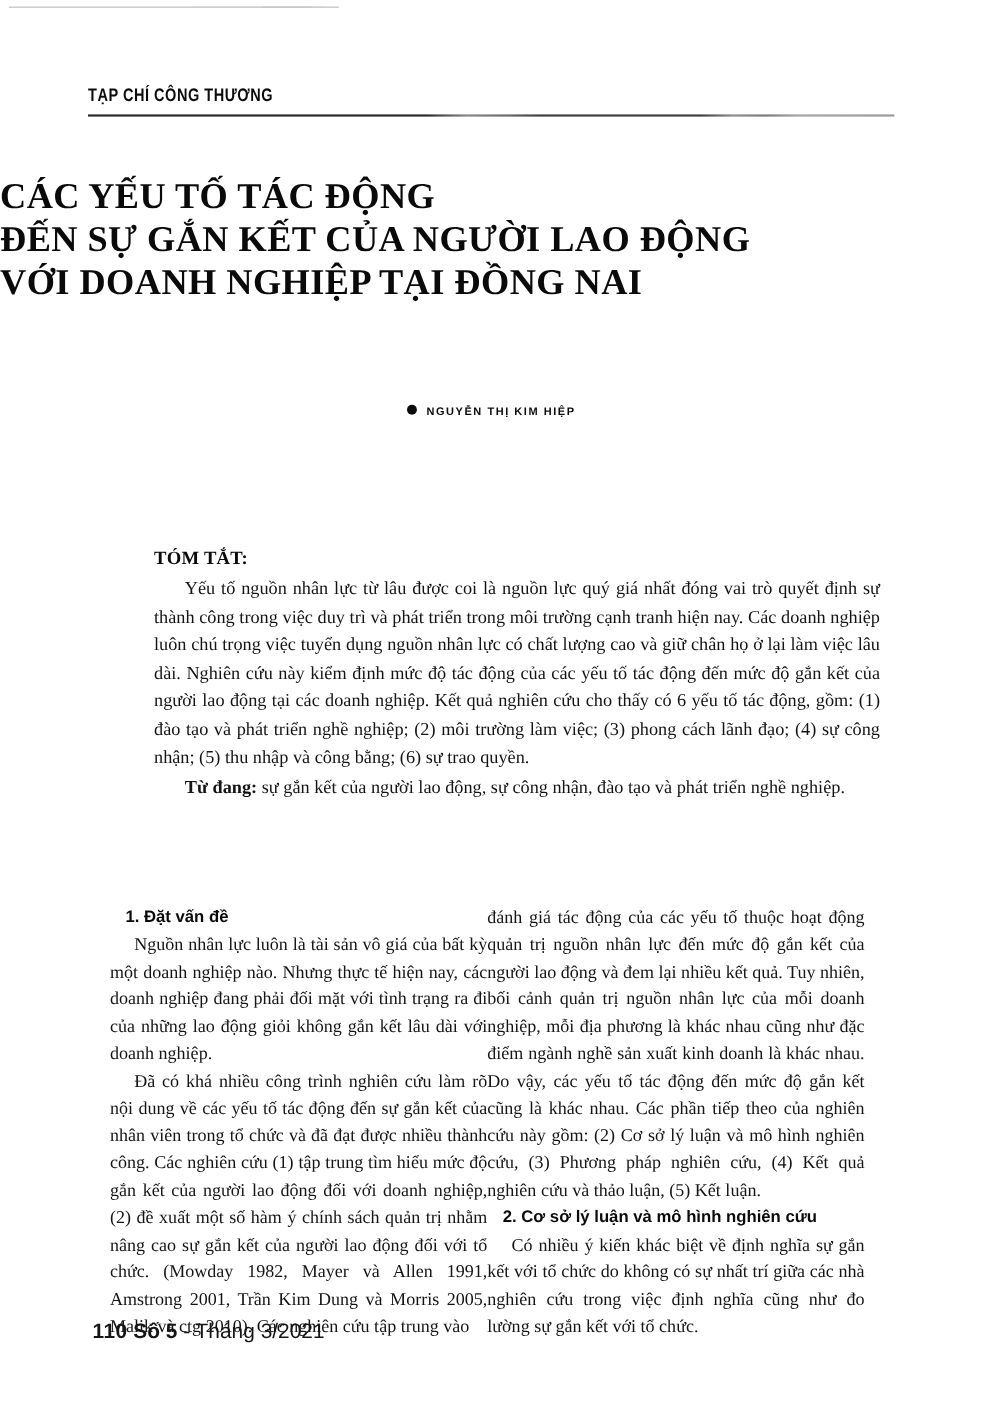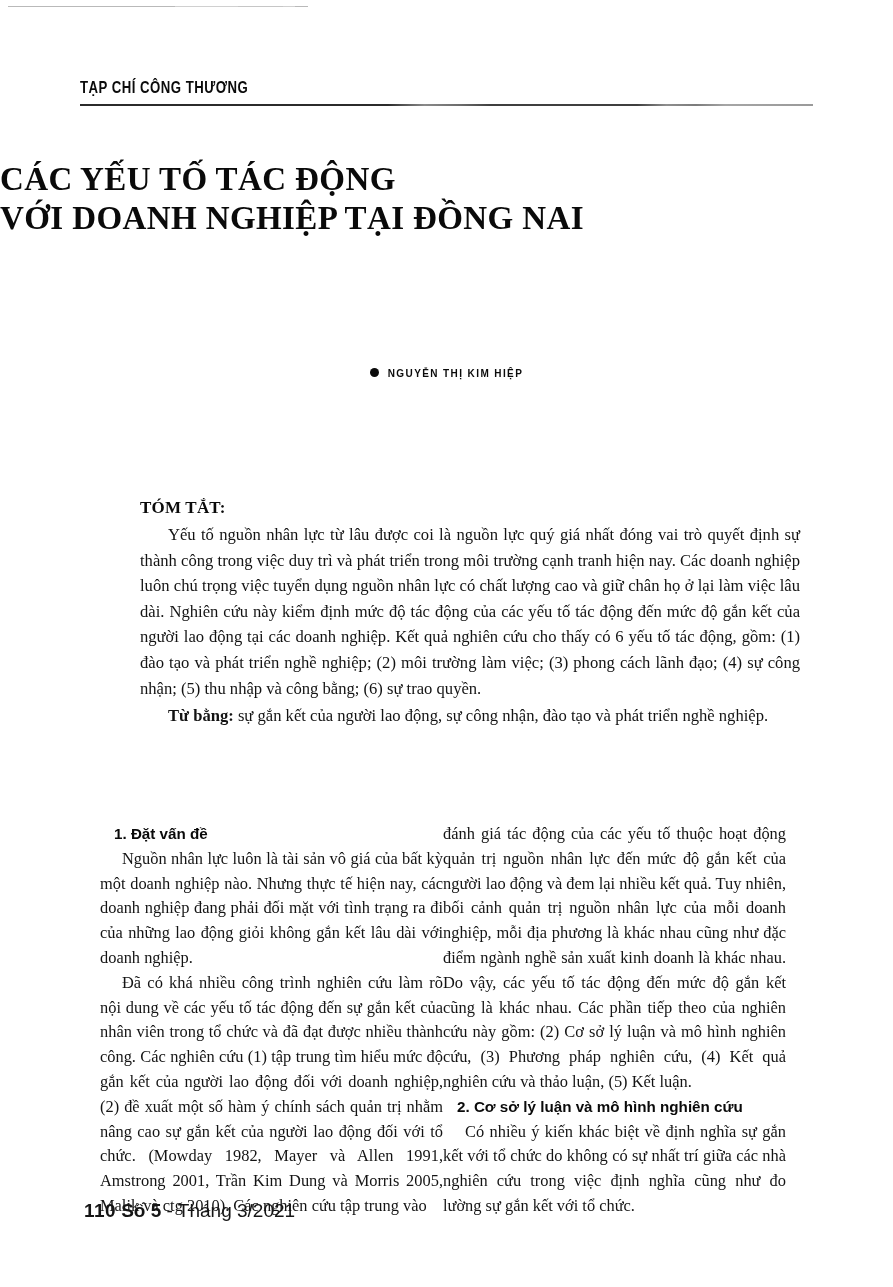--- a/index.html
+++ b/index.html
@@ -203,31 +203,32 @@
 
   <div class="scan-artifact"></div>
   <div class="scan-artifact b"></div>
   <div class="scan-artifact c"></div>
 
   <div class="running-head">TẠP CHÍ CÔNG THƯƠNG</div>
   <div class="head-rule"></div>
 
   <div class="title-block">
     <div class="title-line">CÁC YẾU TỐ TÁC ĐỘNG</div>
+    <div class="title-line">ĐẾN SỰ GẮN KẾT CỦA NGƯỜI LAO ĐỘNG</div>
     <div class="title-line">VỚI DOANH NGHIỆP TẠI ĐỒNG NAI</div>
   </div>
 
   <div class="author-line">
     <span class="author-bullet"></span><span>NGUYỄN THỊ KIM HIỆP</span>
   </div>
 
   <div class="abstract">
     <div class="abstract-heading">TÓM TẮT:</div>
     <p>Yếu tố nguồn nhân lực từ lâu được coi là nguồn lực quý giá nhất đóng vai trò quyết định sự thành công trong việc duy trì và phát triển trong môi trường cạnh tranh hiện nay. Các doanh nghiệp luôn chú trọng việc tuyển dụng nguồn nhân lực có chất lượng cao và giữ chân họ ở lại làm việc lâu dài. Nghiên cứu này kiểm định mức độ tác động của các yếu tố tác động đến mức độ gắn kết của người lao động tại các doanh nghiệp. Kết quả nghiên cứu cho thấy có 6 yếu tố tác động, gồm: (1) đào tạo và phát triển nghề nghiệp; (2) môi trường làm việc; (3) phong cách lãnh đạo; (4) sự công nhận; (5) thu nhập và công bằng; (6) sự trao quyền.</p>
-    <p class="kw"><span class="kw-label">Từ bằng:</span><span> sự gắn kết của người lao động, sự công nhận, đào tạo và phát triển nghề nghiệp.</span></p>
+    <p class="kw"><span class="kw-label">Từ đang:</span><span> sự gắn kết của người lao động, sự công nhận, đào tạo và phát triển nghề nghiệp.</span></p>
   </div>
 
   <div class="columns">
 
     <div class="col">
       <div class="sec-heading">1. Đặt vấn đề</div>
       <p>Nguồn nhân lực luôn là tài sản vô giá của bất kỳ một doanh nghiệp nào. Nhưng thực tế hiện nay, các doanh nghiệp đang phải đối mặt với tình trạng ra đi của những lao động giỏi không gắn kết lâu dài với doanh nghiệp.</p>
       <p>Đã có khá nhiều công trình nghiên cứu làm rõ nội dung về các yếu tố tác động đến sự gắn kết của nhân viên trong tổ chức và đã đạt được nhiều thành công. Các nghiên cứu (1) tập trung tìm hiểu mức độ gắn kết của người lao động đối với doanh nghiệp, (2) đề xuất một số hàm ý chính sách quản trị nhằm nâng cao sự gắn kết của người lao động đối với tổ chức. (Mowday 1982, Mayer và Allen 1991, Amstrong 2001, Trần Kim Dung và Morris 2005, Malik và ctg 2010). Các nghiên cứu tập trung vào</p>
     </div>
 

